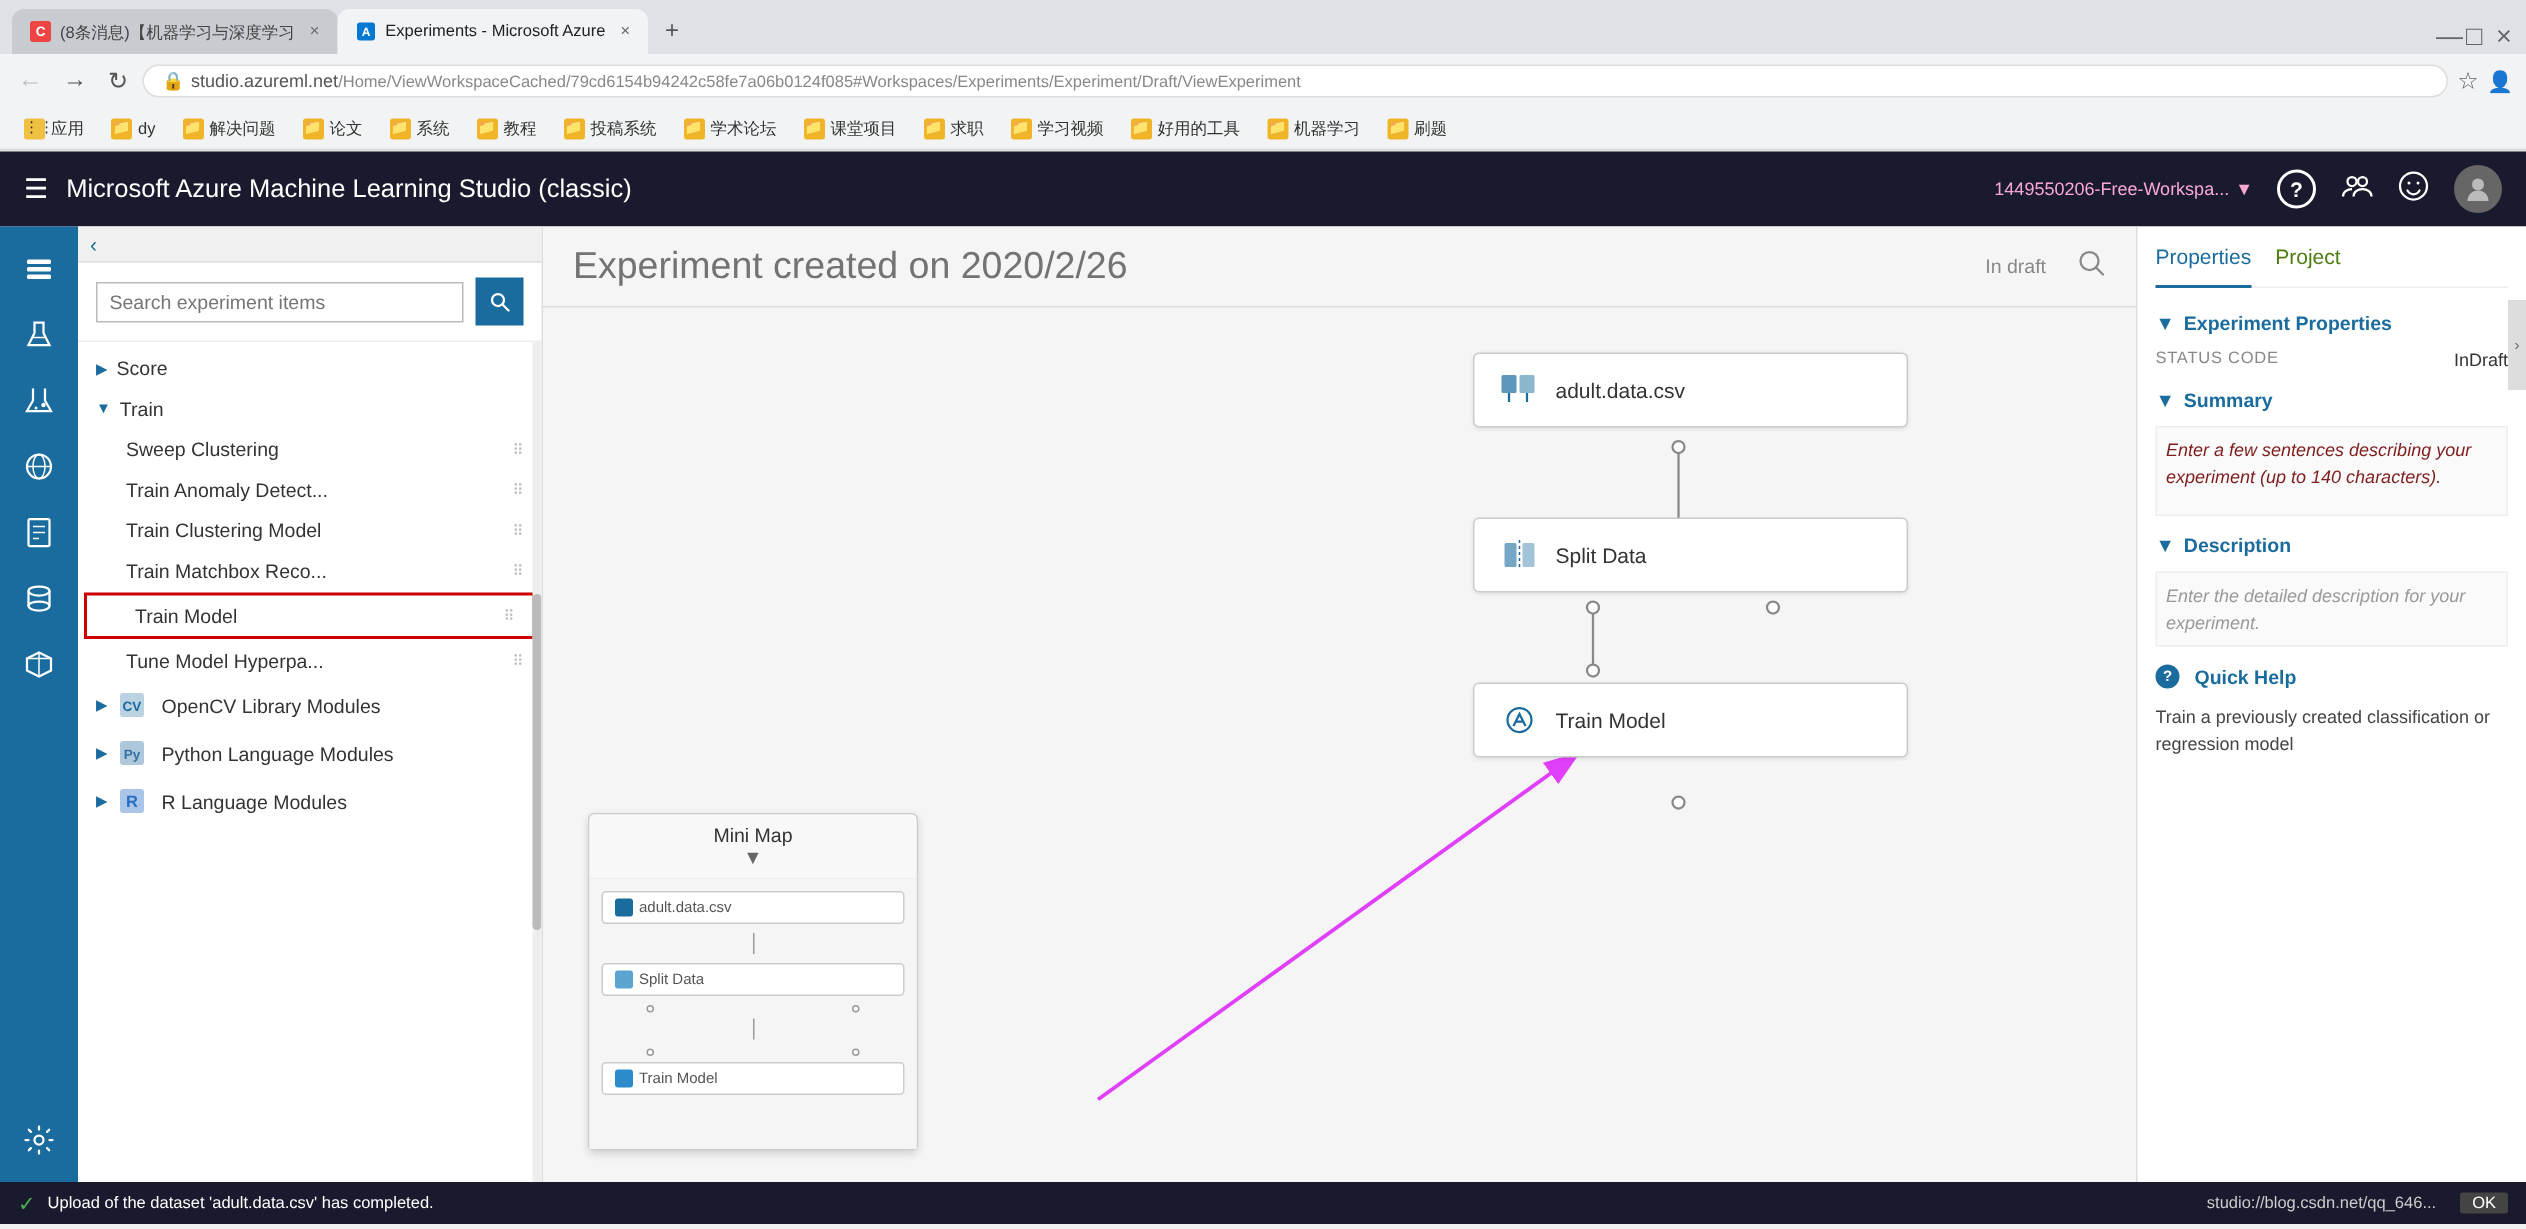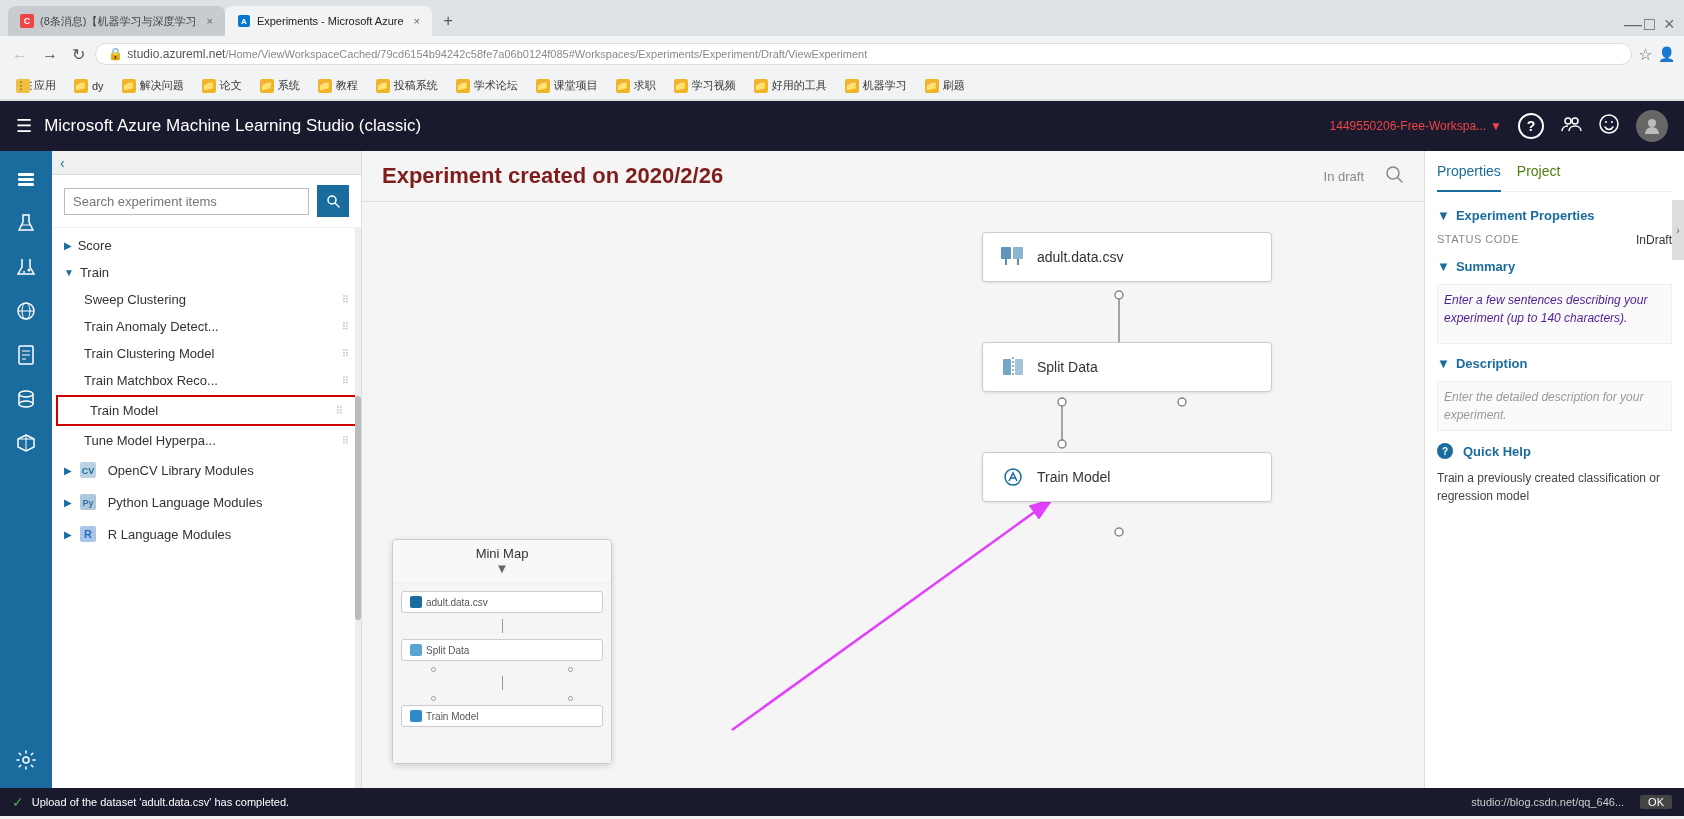--- a/index.html
+++ b/index.html
@@ -99,21 +99,21 @@
       height: 50px;
       gap: 12px;
     }
     .hamburger { font-size: 18px; cursor: pointer; color: white; }
     .app-title { font-size: 17px; color: white; font-weight: 300; flex: 1; }
     .header-right { display: flex; align-items: center; gap: 16px; }
     .workspace-selector {
       display: flex;
       align-items: center;
       gap: 4px;
-      color: #ef4444;
+      color: #f9a8d4;
       font-size: 12px;
       cursor: pointer;
     }
     .header-icon-btn { color: white; font-size: 18px; cursor: pointer; }
     .user-avatar { width: 32px; height: 32px; border-radius: 50%; background: #666; display: flex; align-items: center; justify-content: center; color: white; font-size: 14px; cursor: pointer; }
 
     
     .main-layout {
       display: flex;
       height: calc(819px - 36px - 36px - 28px - 50px - 32px);
@@ -215,23 +215,23 @@
       overflow: hidden;
     }
     .canvas-header {
       display: flex;
       align-items: center;
       padding: 12px 20px;
       background: #f5f5f5;
       border-bottom: 1px solid #ddd;
     }
     .experiment-title {
-      font-size: 22px;
-      color: #7f1d1d;
-      font-weight: 700;
+      font-size: 25px;
+      color: #737373;
+      font-weight: 400;
       flex: 1;
     }
     .status-badge {
       font-size: 13px;
       color: #888;
       margin-right: 20px;
     }
     .search-canvas-btn {
       color: #888;
       font-size: 18px;
@@ -848,21 +848,21 @@
     </div>
     <div class="panel-field">
       <span class="panel-field-label">STATUS CODE</span>
       <span class="panel-field-value">InDraft</span>
     </div>
 
     <div class="panel-section-header">
       <span>▼</span>
       <span>Summary</span>
     </div>
-    <div class="panel-summary-text" contenteditable="true" style="color: #4c1d95; font-style: italic;">Enter a few sentences describing your experiment (up to 140 characters).</div>
+    <div class="panel-summary-text" contenteditable="true" style="color: #7f1d1d; font-style: italic;">Enter a few sentences describing your experiment (up to 140 characters).</div>
 
     <div class="panel-section-header">
       <span>▼</span>
       <span>Description</span>
     </div>
     <div class="panel-description-text" contenteditable="true" style="color: rgb(153, 153, 153); font-style: italic;">Enter the detailed description for your experiment.</div>
 
     <div class="panel-section-header">
       <span class="help-icon">?</span>
       <span>Quick Help</span>

